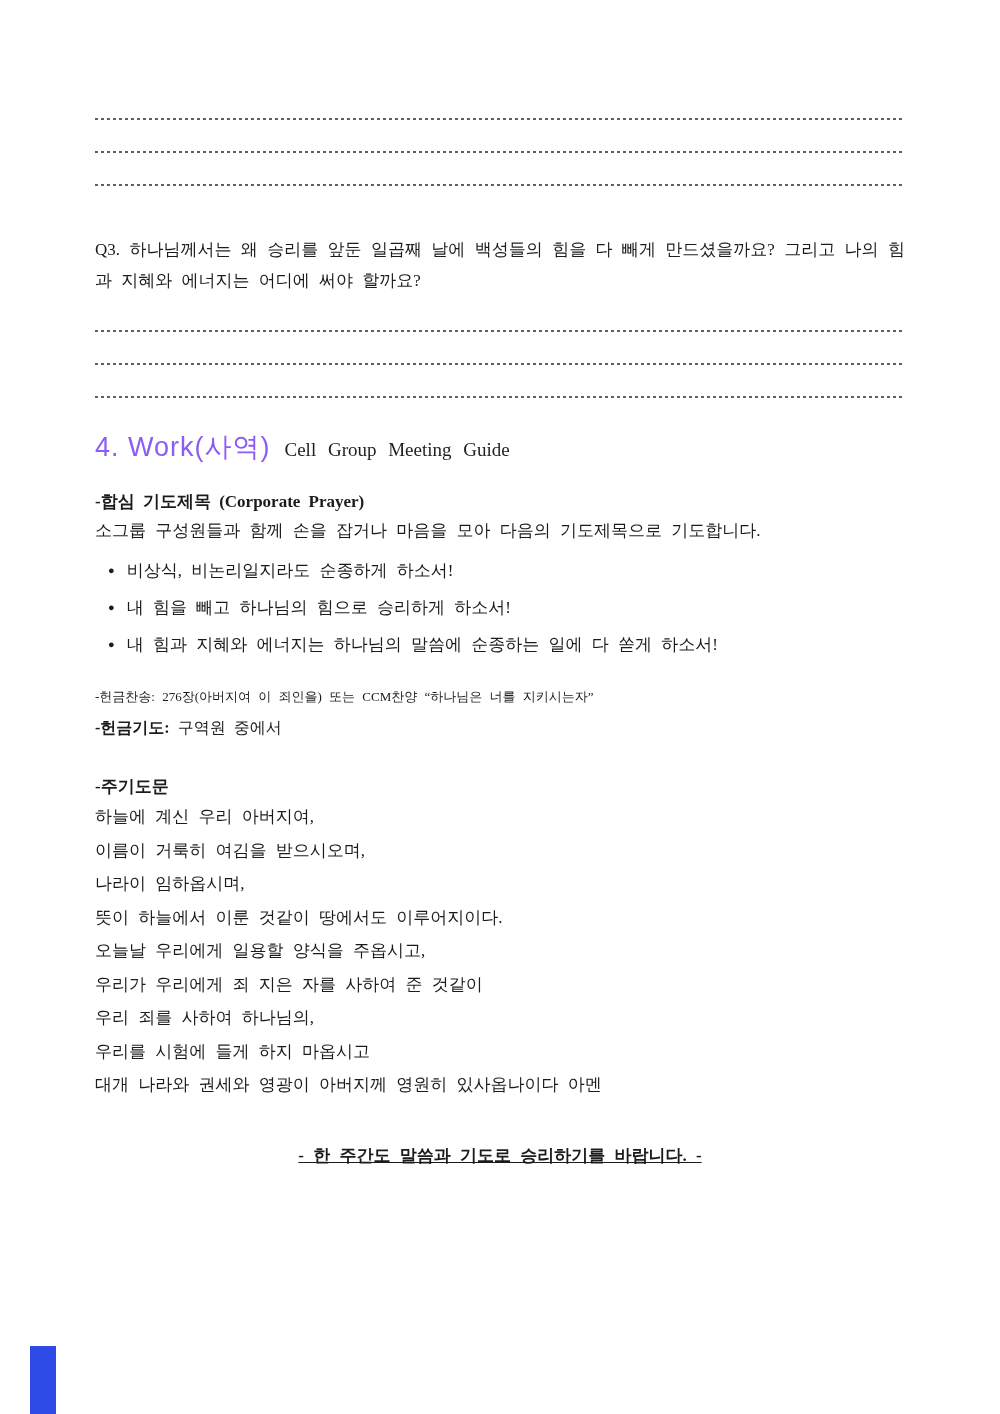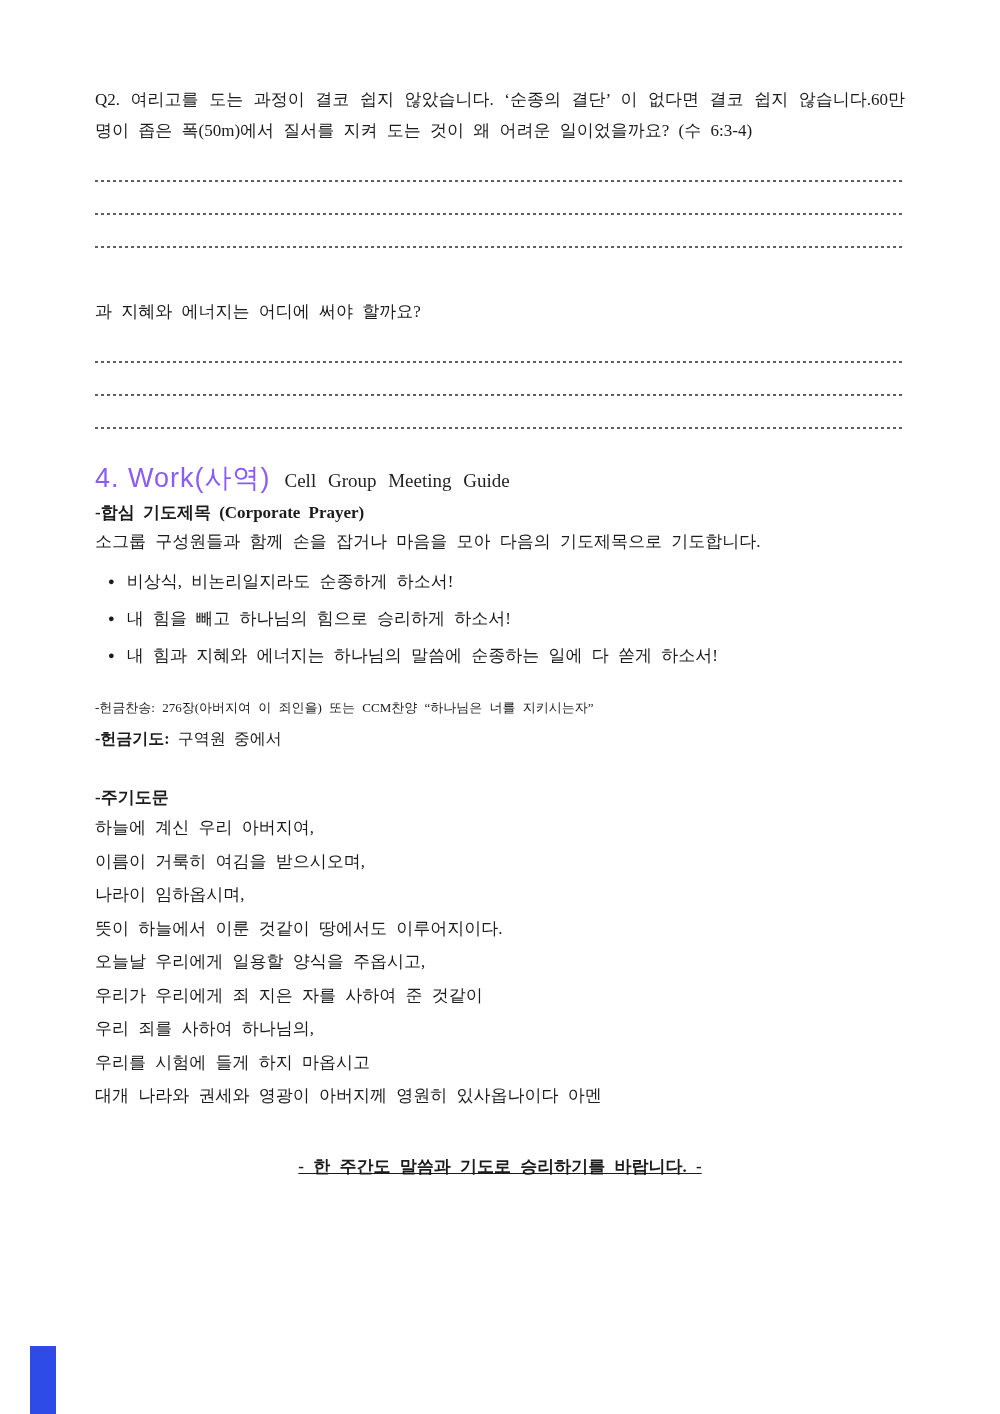--- a/index.html
+++ b/index.html
@@ -33,21 +33,21 @@
     font-family:"Liberation Sans", sans-serif;
     font-size:27px; font-weight:400; letter-spacing:1px;
   }
   .work-heading .heading-sub {
     font-family:"Liberation Serif", serif;
     font-size:19px; color:#1f1f1f; font-weight:500;
     word-spacing:7px; margin-left:10px;
   }
   
   .bold-label { font-size:17px; font-weight:bold; line-height:27px; word-spacing:4px; }
-  .prayer-title { }
+  .prayer-title { margin-top:20px; }
   .intro-line { font-size:17px; line-height:31px; word-spacing:5px; }
   .bullets { margin-top:6px; }
   .bullet-row { font-size:17px; line-height:37px; word-spacing:5px; }
   .bullet-glyph { font-size:11px; vertical-align:2px; margin:0 12px 0 13px; }
   
   .offering-song { margin-top:18px; font-size:13px; line-height:31px; font-weight:normal; word-spacing:4px; }
   .offering-prayer { font-size:16px; line-height:31px; word-spacing:4px; }
   .offering-prayer .lbl { font-weight:bold; }
   
   .lords-title { margin-top:30px; }
@@ -61,34 +61,30 @@
   .blue-mark {
     position:absolute; left:30px; top:1346px;
     width:26px; height:68px;
   }
 </style>
 </head>
 <body>
 
 <div class="page">
 
-  <div class="question q2">
-
-  <div class="q-line">Q2. 여리고를 도는 과정이 결코 쉽지 않았습니다.  ‘순종의 결단’ 이 없다면 결코 쉽지 않습니다.60만</div>
-      <div class="q-line">명이 좁은 폭(50m)에서 질서를 지켜 도는 것이 왜 어려운 일이었을까요? (수 6:3-4)</div>
-    </div>
 
   <div class="answer-lines">
     <div class="ruled-line"></div>
     <div class="ruled-line"></div>
     <div class="ruled-line"></div>
   </div>
 
   <div class="question q3">
 
+  <div class="q-line">Q3. 하나님께서는 왜 승리를 앞둔 일곱째 날에 백성들의 힘을 다 빼게 만드셨을까요? 그리고 나의 힘</div>
       <div class="q-line">과 지혜와 에너지는 어디에 써야 할까요?</div>
     </div>
 
   <div class="answer-lines">
     <div class="ruled-line"></div>
     <div class="ruled-line"></div>
     <div class="ruled-line"></div>
   </div>
 
   <div class="work-heading">

